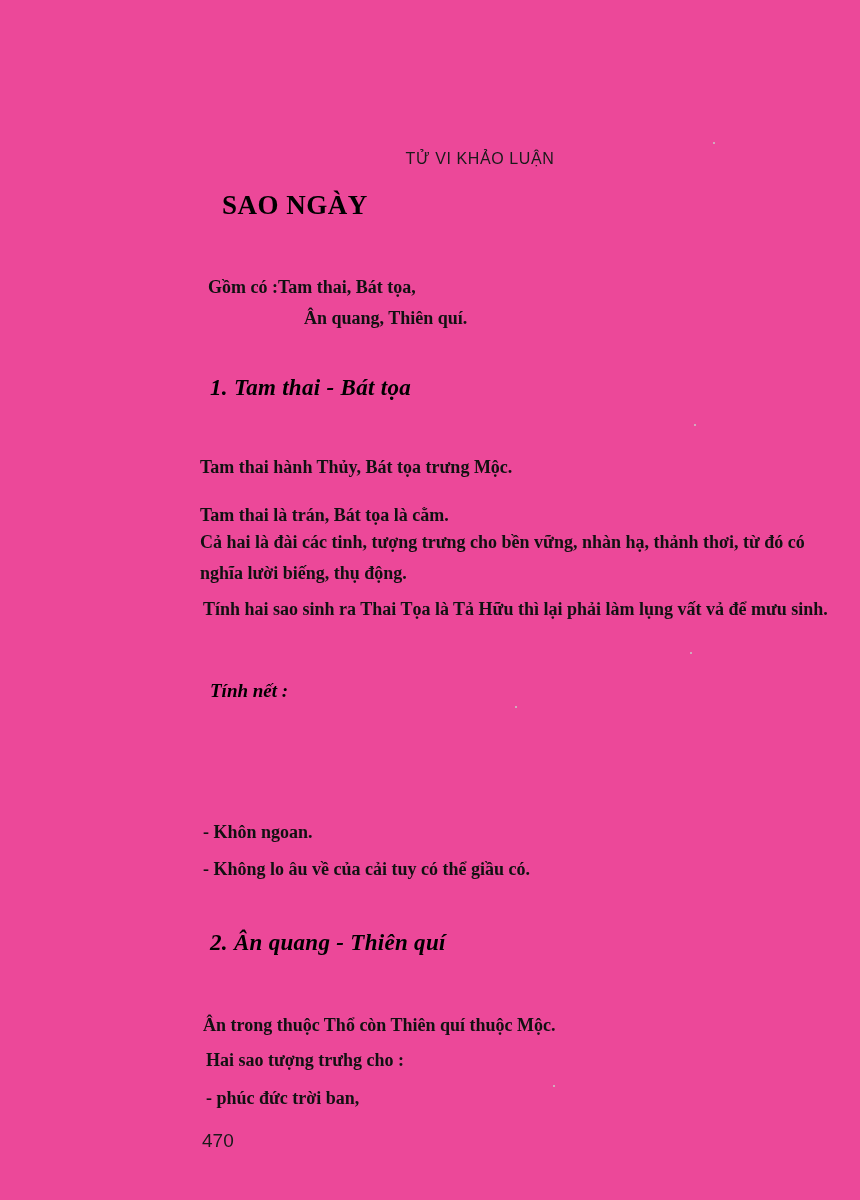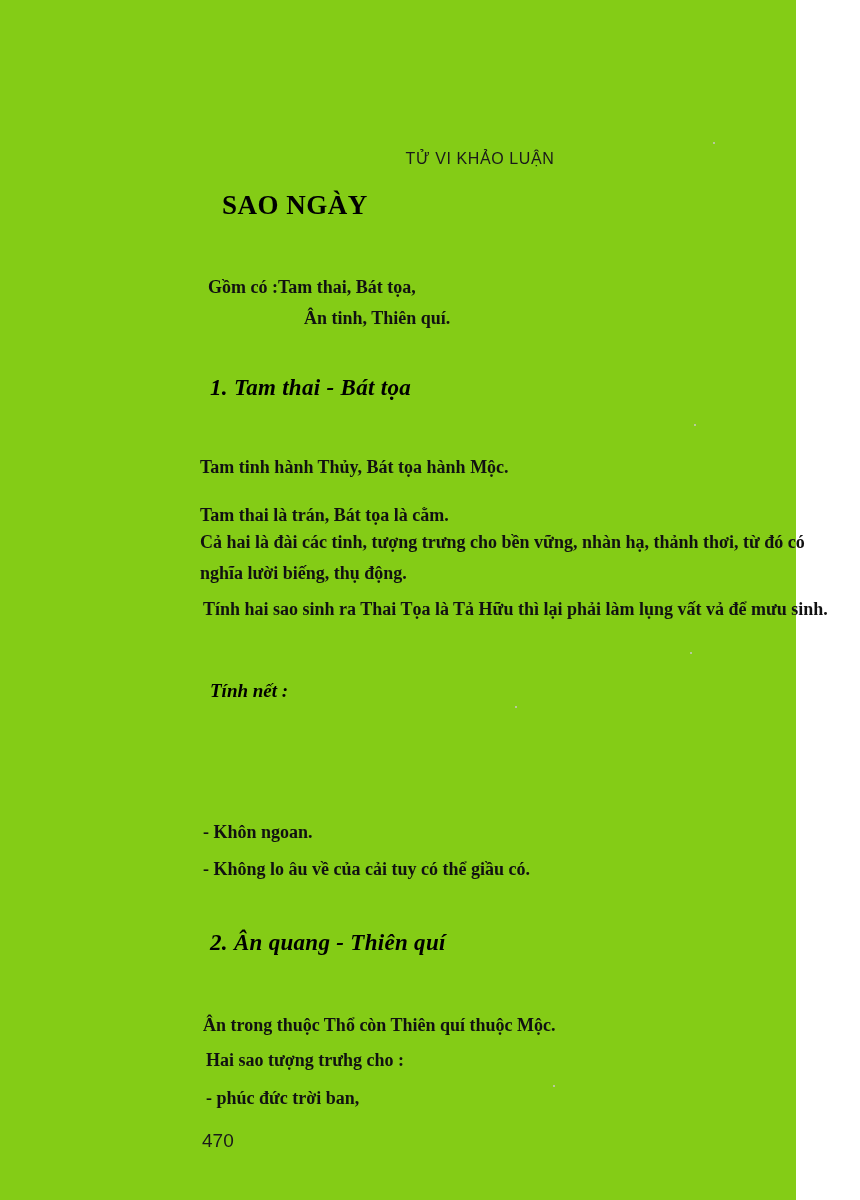--- a/index.html
+++ b/index.html
@@ -14,23 +14,23 @@
     position: relative;
     overflow: hidden;
     font-family: "Liberation Serif", "DejaVu Serif", serif;
     color: #000000;
     -webkit-font-smoothing: antialiased;
   }
 
   .page {
     position: absolute;
     inset: 0;
-    width: 796px;
+    width: 860px;
     height: 1200px;
-    background: #84cc16;
+    background: #ec4899;
   }
 
   
   .running-head {
     position: absolute;
     top: 150px;
     left: 0;
     width: 860px;
     text-align: center;
     padding-left: 100px;
@@ -134,26 +134,26 @@
 <body>
 
 <div class="page">
 
   <div class="running-head">TỬ VI KHẢO LUẬN</div>
 
   <div class="chapter-title">SAO NGÀY</div>
 
   <div class="body-block intro-list">
     <div class="ln">Gồm có :Tam thai, Bát tọa,</div>
-    <div class="ln">Ân tinh, Thiên quí.</div>
+    <div class="ln">Ân quang, Thiên quí.</div>
   </div>
 
   <div class="section-heading heading-1">1. Tam thai - Bát tọa</div>
 
-  <div class="body-block para-elements">Tam tinh hành Thủy, Bát tọa hành Mộc.</div>
+  <div class="body-block para-elements">Tam thai hành Thủy, Bát tọa trưng Mộc.</div>
 
   <div class="body-block para-location">Tam thai là trán, Bát tọa là cằm.</div>
 
   <div class="body-block para-meaning">Cả hai là đài các tinh, tượng trưng cho bền vững, nhàn hạ, thảnh thơi, từ đó có nghĩa lười biếng, thụ động.</div>
 
   <div class="body-block para-but">Tính hai sao sinh ra Thai Tọa là Tả Hữu thì lại phải làm lụng vất vả để mưu sinh.</div>
 
   <div class="sub-heading">Tính nết :</div>
 
 

